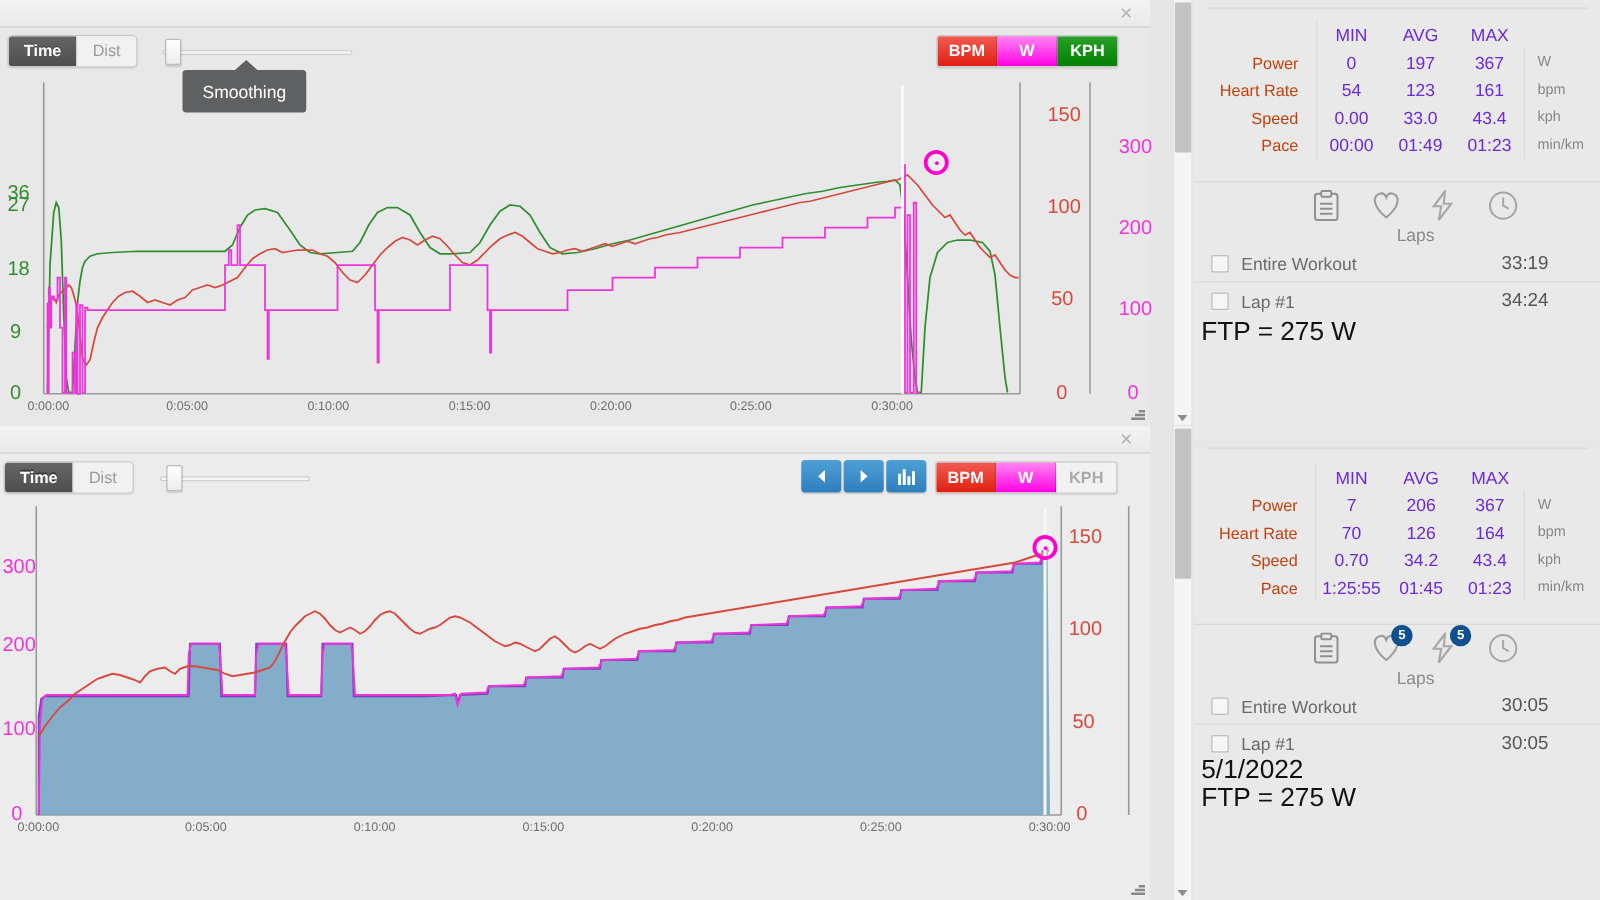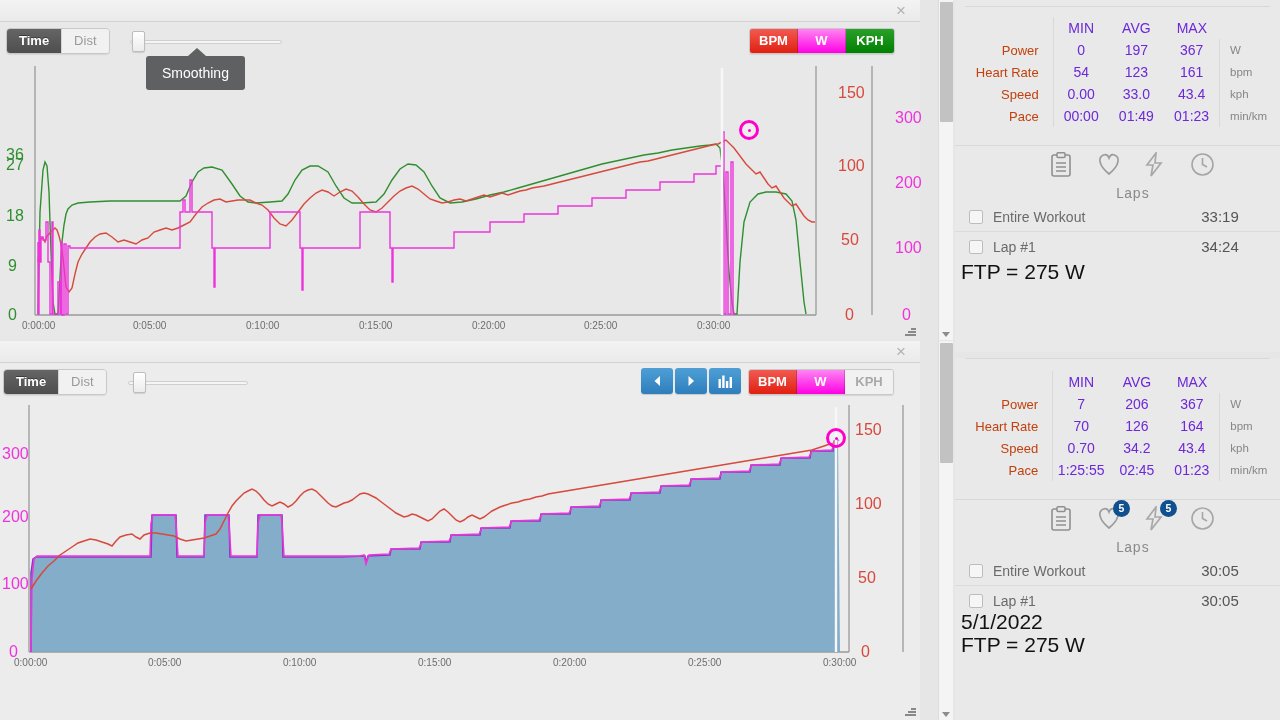--- a/index.html
+++ b/index.html
@@ -158,21 +158,21 @@
   table.stats .divcol { border-left: 1px solid #d9d9d9; }
 
   .icons-row { display: flex; justify-content: center; align-items: flex-end; gap: 21px; padding-top: 6px; }
   .ic { position: relative; width: 26px; height: 26px; cursor: pointer; }
   .ic svg { display: block; }
   .badge {
     position: absolute; top: -6px; right: -8px; width: 17px; height: 17px;
     border-radius: 50%; background: #10508f; color: #fff; font-size: 10.5px;
     font-weight: 700; line-height: 17px; text-align: center;
   }
-  .laps-label { text-align: center; font-size: 14px; color: #8a8a8a; margin-top: 8px; font-family: Liberation Mono, monospace; }
+  .laps-label { text-align: center; font-size: 14px; color: #8a8a8a; margin-top: 2px; }
 
   .lap-row {
     display: flex; align-items: center; padding: 6px 0 6px 14px;
     border-top: 1px solid #dcdcdc; font-size: 14px; color: #6a6a6a; cursor: pointer;
   }
   .cbx {
     width: 14px; height: 14px; border: 1px solid #bdbdbd; background: #f6f6f6;
     border-radius: 2px; margin-right: 10px; flex: 0 0 auto; cursor: pointer;
   }
   .lap-name { flex: 1 1 auto; }
@@ -600,21 +600,21 @@
       <tr>
         <td class="lbl">Speed</td>
         <td class="val divcol">0.70</td>
         <td class="val">34.2</td>
         <td class="val">43.4</td>
         <td class="unit divcol">kph</td>
       </tr>
       <tr>
         <td class="lbl">Pace</td>
         <td class="val divcol">1:25:55</td>
-        <td class="val">02:45</td>
+        <td class="val">01:45</td>
         <td class="val">01:23</td>
         <td class="unit divcol">min/km</td>
       </tr>
     </tbody>
       </table>
 
     <div class="side-sep" style="margin:18px 0 0 0;"></div>
 
     <div class="icons-row" style="margin-left:30px;">
       <div class="ic">

